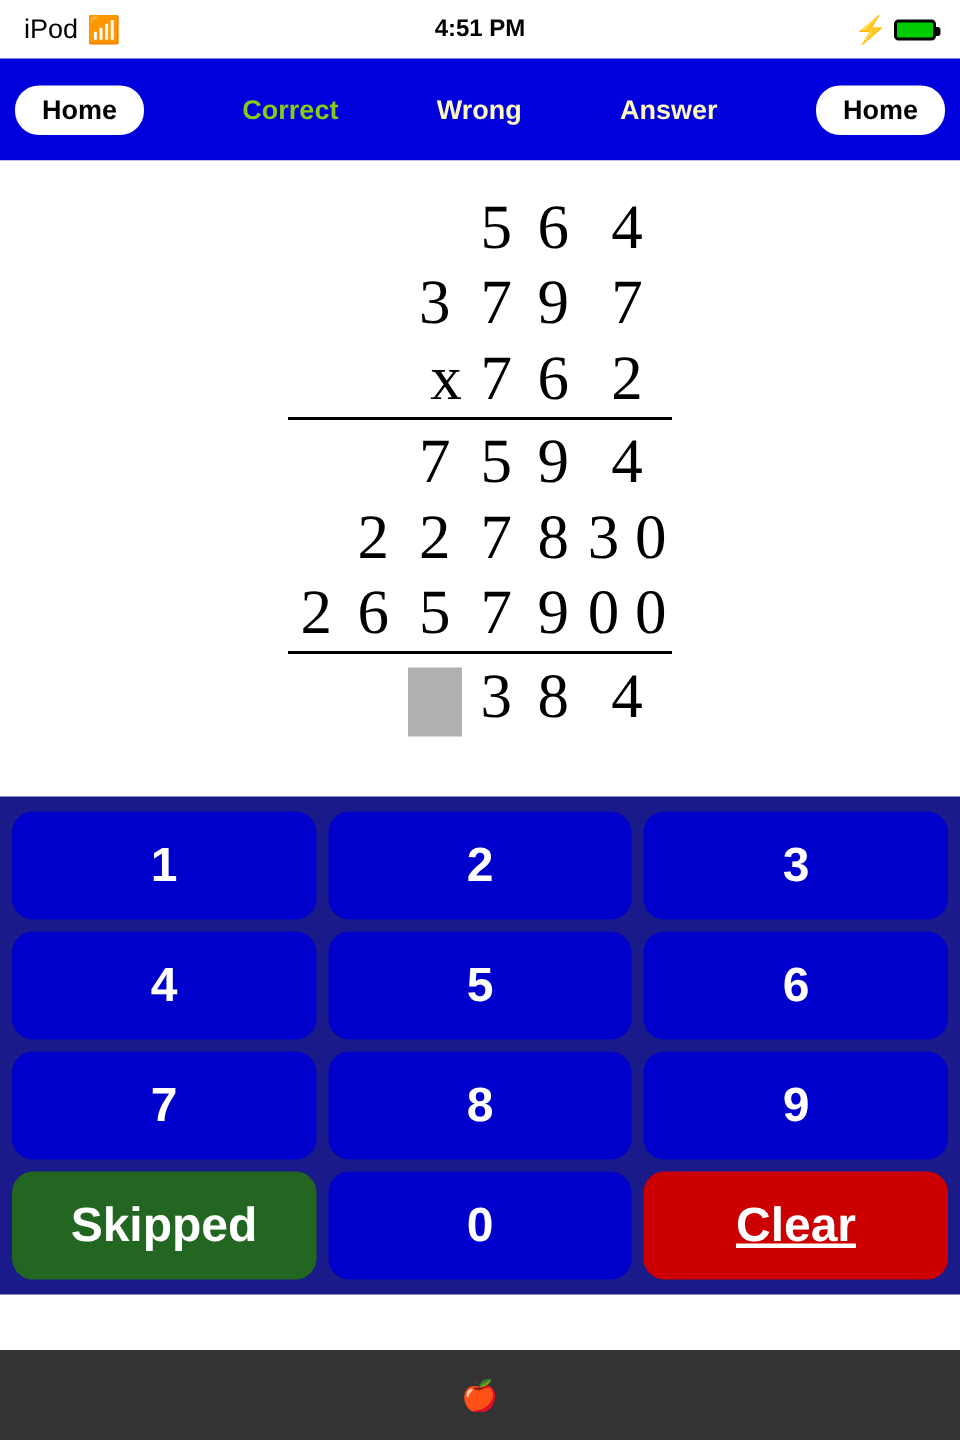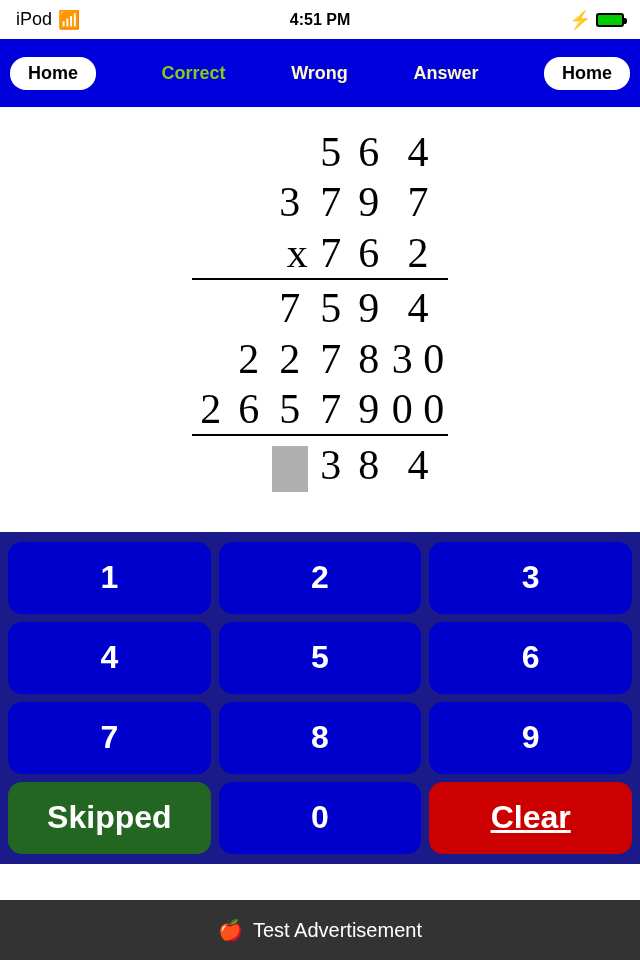--- a/index.html
+++ b/index.html
@@ -277,14 +277,13 @@
   <button class="key-btn">7</button>
   <button class="key-btn">8</button>
   <button class="key-btn">9</button>
   <button class="key-btn key-answer">Skipped</button>
   <button class="key-btn">0</button>
   <button class="key-btn key-clear">Clear</button>
 </div>
 
 <div id="ad-bar">
   <span>🍎</span>
-  <span>Test Advertisement</span>
 </div>
 
 </body></html>

